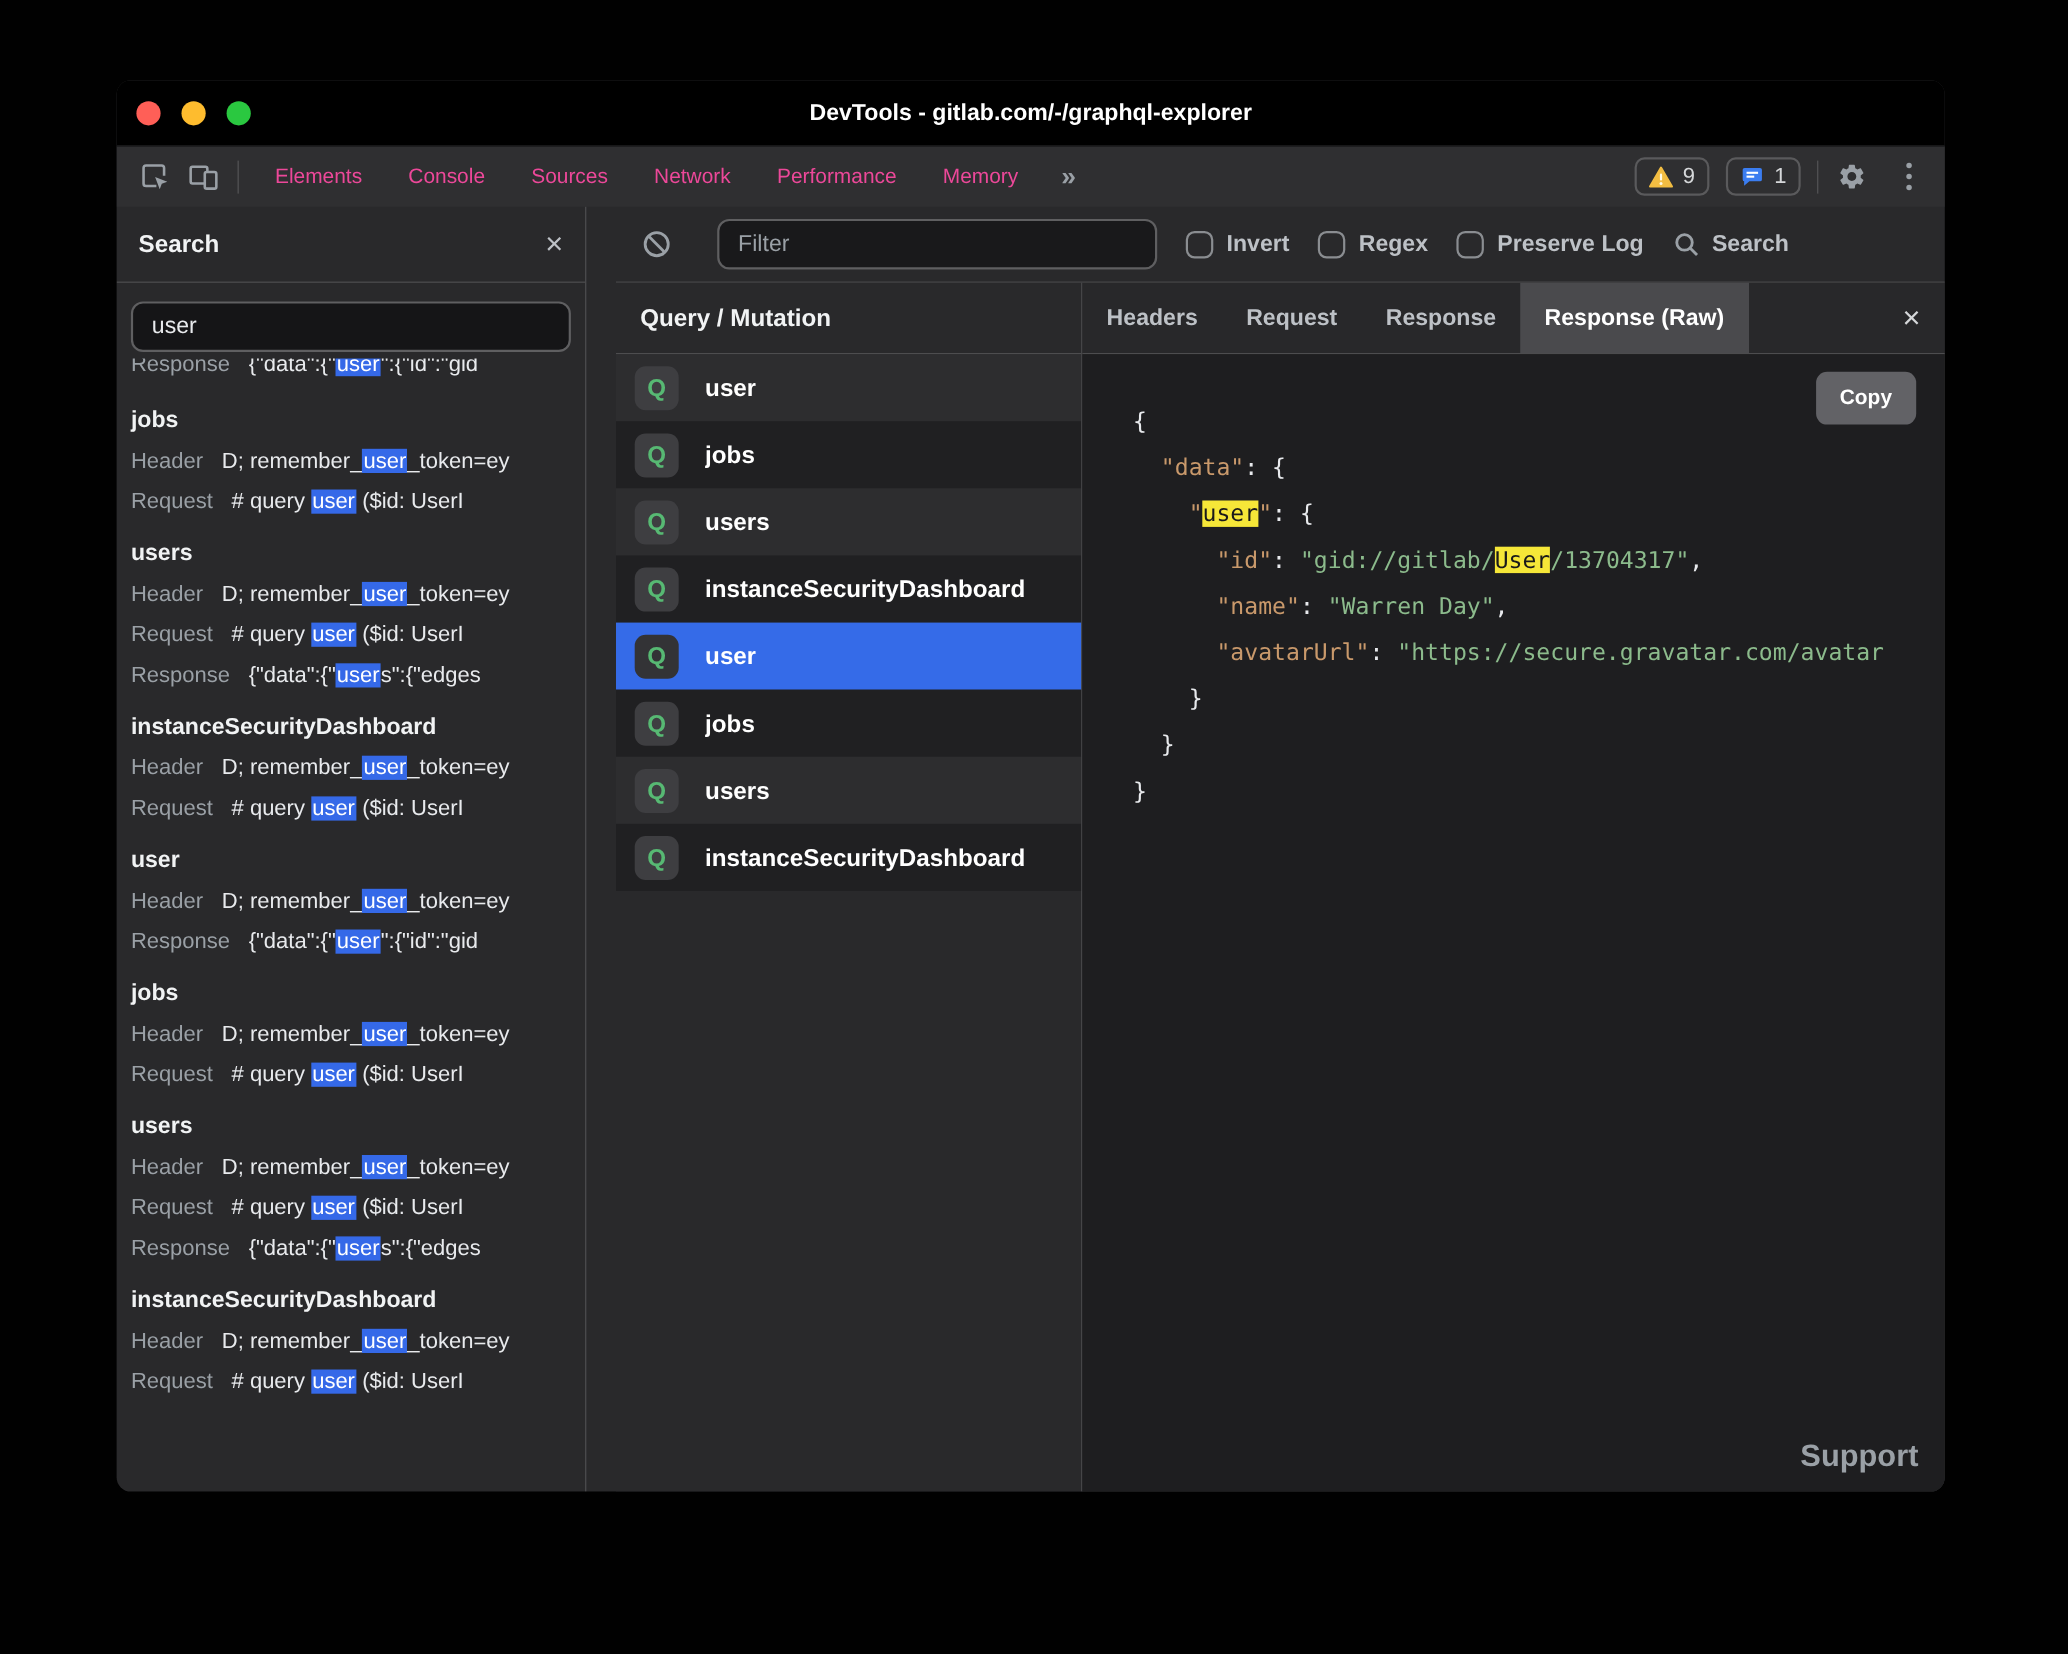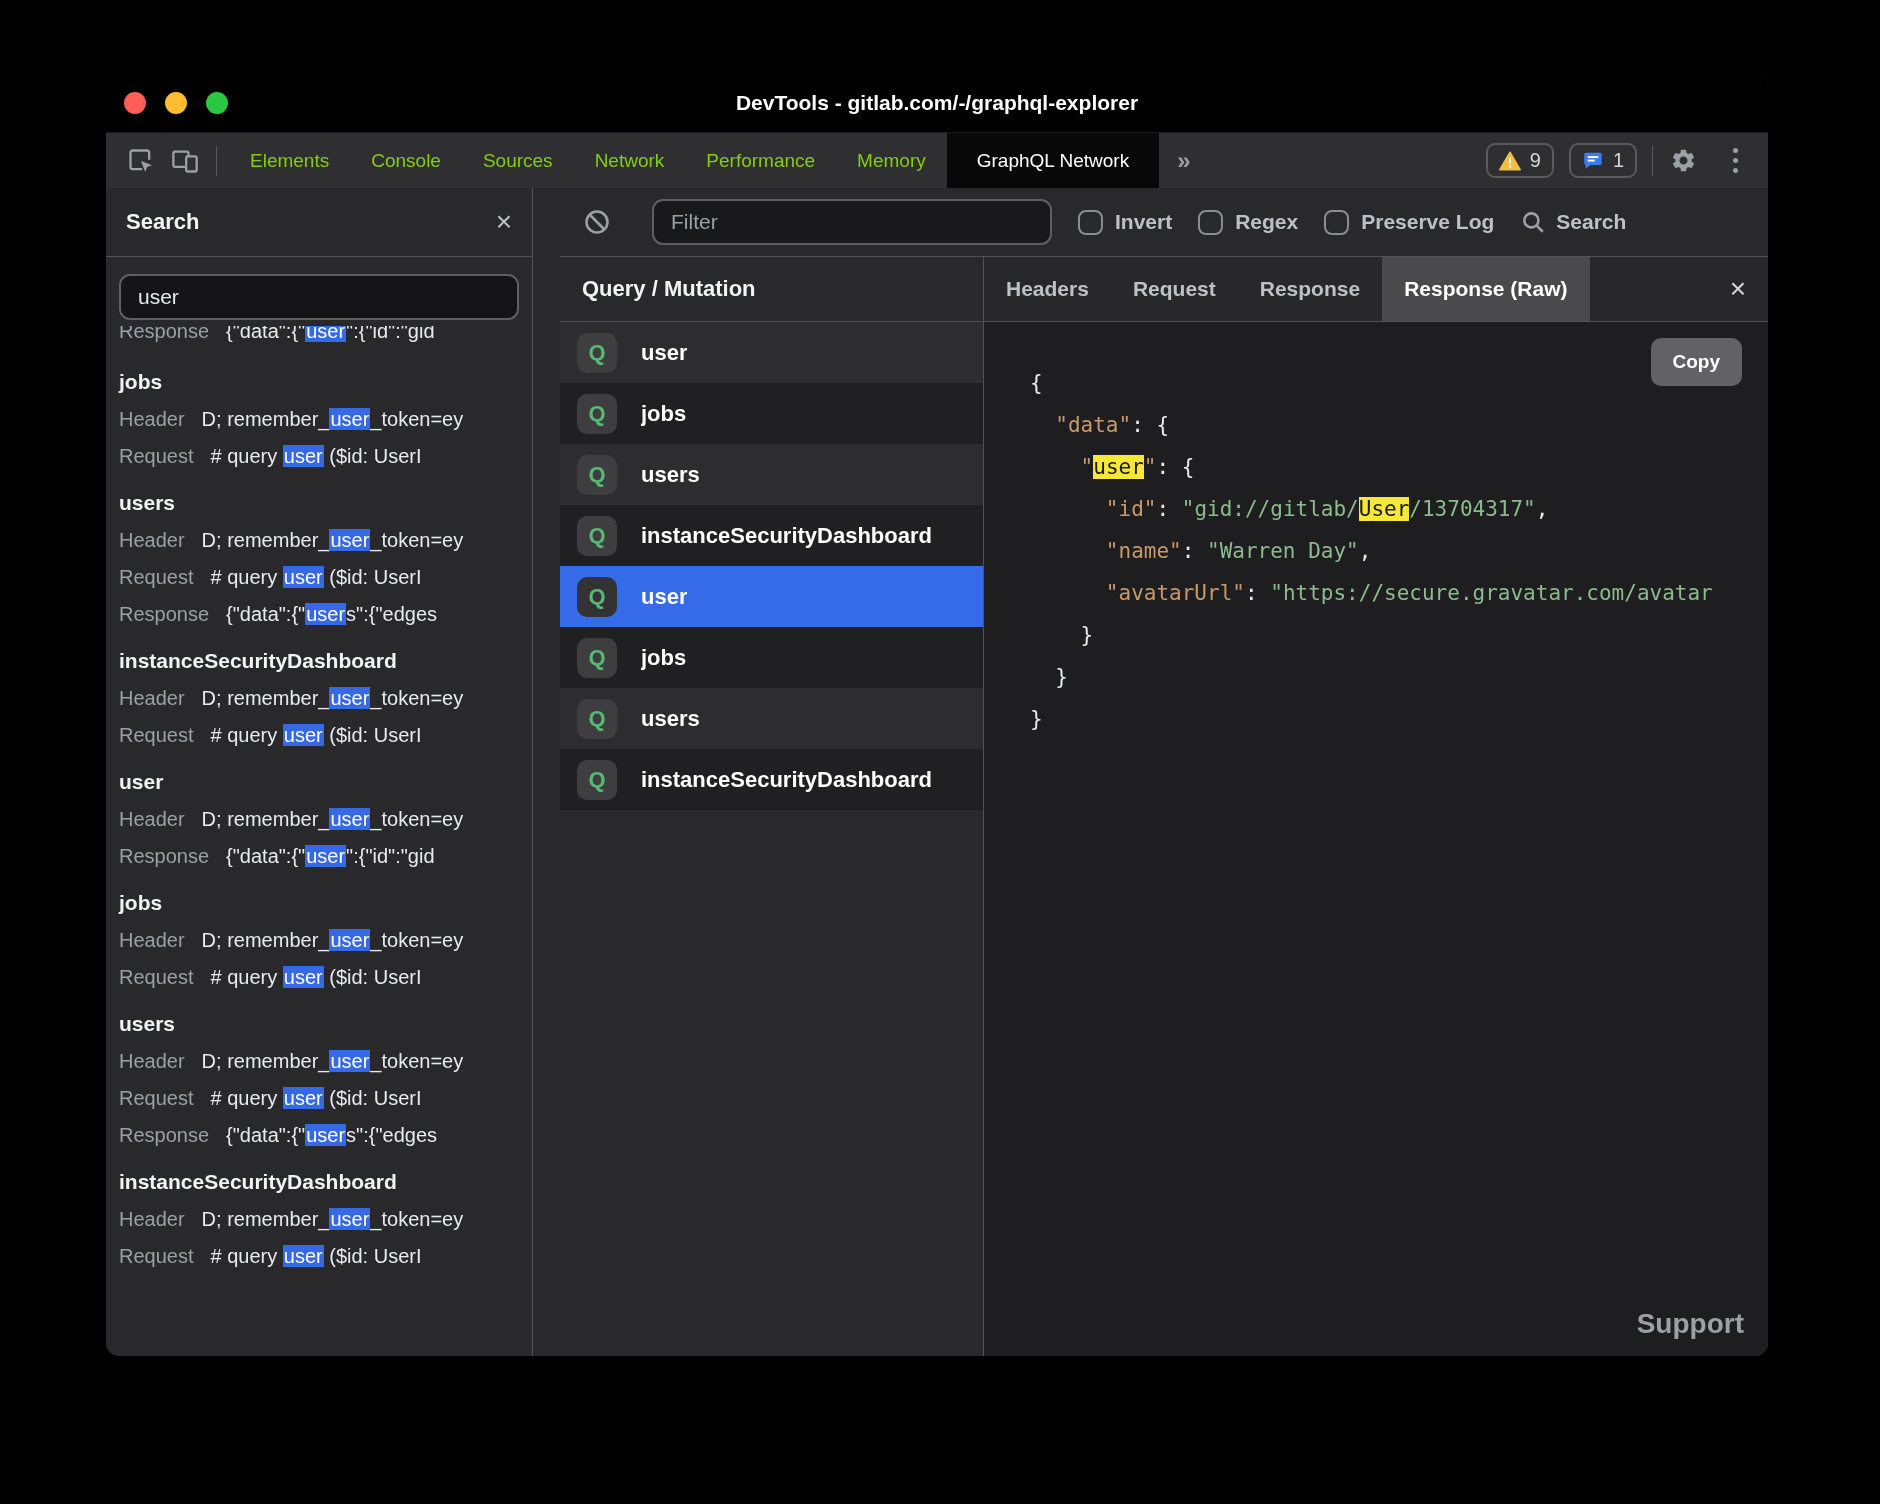--- a/index.html
+++ b/index.html
@@ -15,21 +15,21 @@
   .traffic{position:absolute;left:18px;display:flex;gap:19px;}
   .light{width:22px;height:22px;border-radius:50%;}
   .light.red{background:#ff5f57;}.light.yellow{background:#febc2e;}.light.green{background:#2ac840;}
   .win-title{flex:1;text-align:center;color:#ffffff;font-weight:bold;font-size:21px;}
 
   
   .tabbar{height:55px;background:#2f2f31;display:flex;align-items:center;flex:0 0 auto;padding-left:20px;}
   .tbicon{width:30px;height:30px;display:flex;align-items:center;justify-content:center;margin-right:14px;}
   .tb-sep{width:1px;height:30px;background:#58585a;margin:0 12px 0 2px;flex:0 0 auto;}
   .tabs{display:flex;height:100%;align-items:center;}
-  .tab{color:#84cc16;font-size:19px;padding:0 21px;height:100%;display:flex;align-items:center;white-space:nowrap;}
+  .tab{color:#ec4899;font-size:19px;padding:0 21px;height:100%;display:flex;align-items:center;white-space:nowrap;}
   .tab.active{background:#080808;color:#ffffff;padding:0 30px;}
   .more-tabs{color:#9aa0a6;font-size:24px;padding:0 18px;font-weight:bold;}
   .tb-right{margin-left:auto;display:flex;align-items:center;gap:15px;padding-right:24px;}
   .count-badge{display:flex;align-items:center;gap:9px;border:2px solid #5a5a5c;border-radius:9px;
                padding:4px 11px;color:#d5d7d9;font-size:20px;}
   .tb-sep2{width:1px;height:30px;background:#58585a;}
   .kebab{display:flex;flex-direction:column;gap:5px;padding:0 6px;}
   .kebab i{width:5px;height:5px;border-radius:50%;background:#9aa0a6;display:block;}
 
   
@@ -123,21 +123,20 @@
       </svg>
     </span>
     <span class="tb-sep"></span>
     <div class="tabs" id="main-tabs">
         <span class="tab">Elements</span>
         <span class="tab">Console</span>
         <span class="tab">Sources</span>
         <span class="tab">Network</span>
         <span class="tab">Performance</span>
         <span class="tab">Memory</span>
-        <span class="tab active">GraphQL Network</span>
       </div>
     <span class="more-tabs">»</span>
     <div class="tb-right">
       <span class="count-badge">
         <svg width="22" height="20" viewBox="0 0 24 22">
           <path d="M12 1.5 L23 20.5 H1 Z" fill="#f2bd42" stroke="#f2bd42" stroke-width="2" stroke-linejoin="round"></path>
           <rect x="10.9" y="7.5" width="2.2" height="7" rx="1.1" fill="#fffbe8"></rect>
           <circle cx="12" cy="17.3" r="1.5" fill="#fffbe8"></circle>
         </svg>
         <span>9</span>

